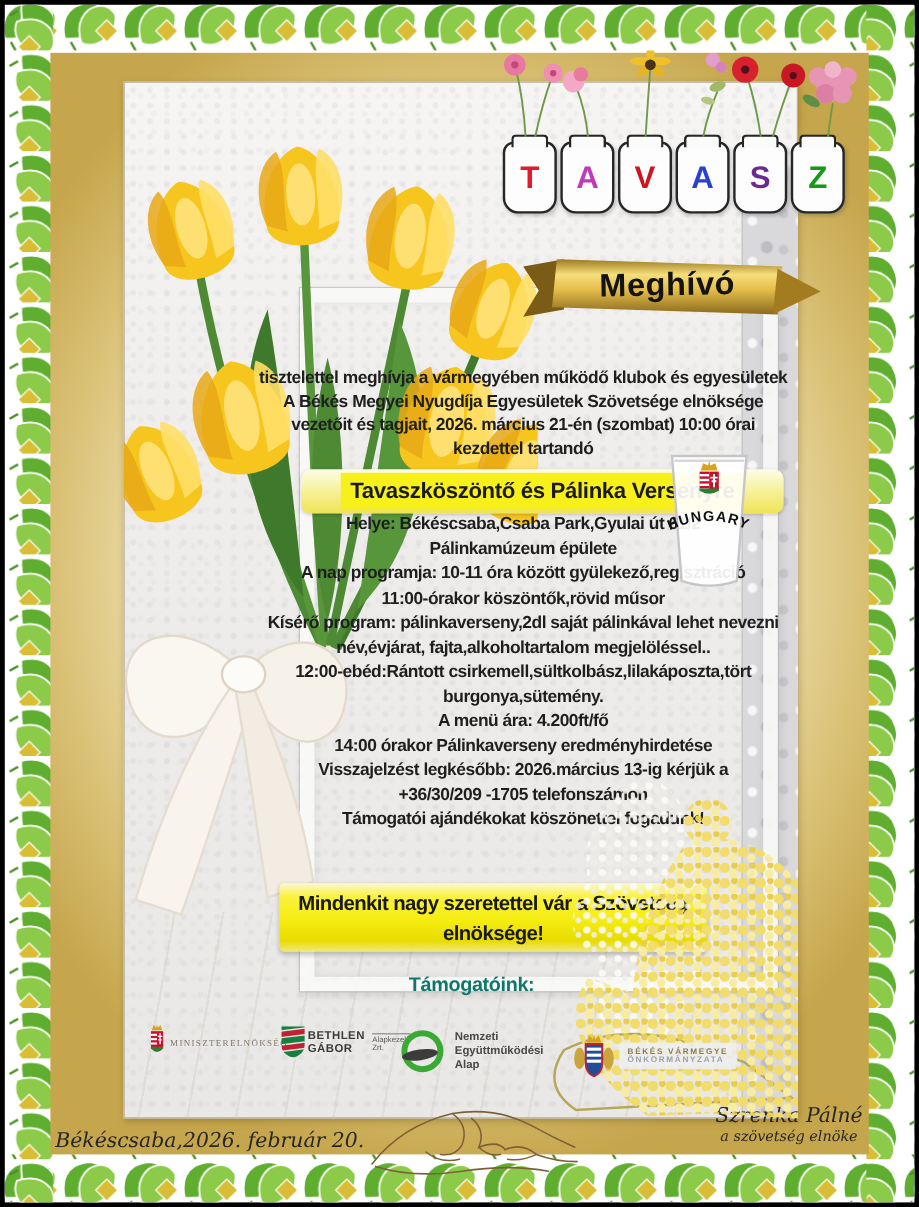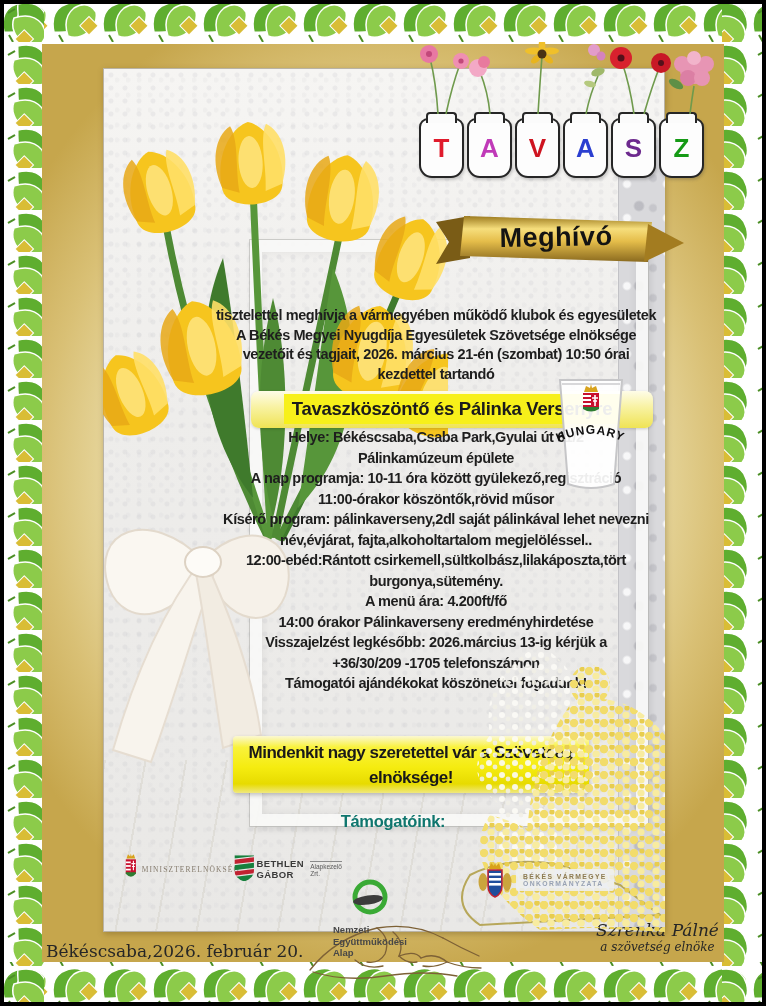--- a/index.html
+++ b/index.html
@@ -62,29 +62,29 @@
     font-size:17px; font-weight:bold; color:#191919; line-height:25px; letter-spacing:-0.5px; }
   .sponsors-heading { position:absolute; left:283px; top:812px; width:220px; text-align:center;
     font-size:16.5px; font-weight:bold; color:#0f766e; letter-spacing:-0.3px; }
 
   .logo { position:absolute; display:flex; flex-direction:row; align-items:center; z-index:8; }
   .logo-me { left:120px; top:847px; width:120px; }
   .logo-me .lbl { margin-top:3px; font-size:7.5px; letter-spacing:1.1px; color:#857b6d; font-family:"Liberation Serif",serif; }
   .logo-bg { left:232px; top:845px; width:110px; }
   .logo-bg .lbl { margin-top:2px; font-size:9.5px; font-weight:bold; color:#3a3a3a; letter-spacing:0.4px; }
   .logo-bg .sub { font-size:6.5px; color:#5a5a5a; border-top:1px solid #8a8a8a; padding-top:1px; margin-top:1px; }
-  .logo-nea { left:333px; top:878px; flex-direction:column; align-items:center; gap:8px; }
+  .logo-nea { left:333px; top:857px; flex-direction:row; align-items:center; gap:8px; }
   .logo-nea .txt { font-size:9.5px; font-weight:bold; color:#474747; line-height:11.5px; }
   .logo-bv { left:478px; top:862px; flex-direction:row; align-items:center; gap:4px; }
   .logo-bv .txtbox { background:rgba(237,239,244,0.88); padding:4px 7px; border-radius:2px; }
   .logo-bv .l1 { font-size:6.8px; font-weight:bold; letter-spacing:1.4px; color:#8d7b52; }
   .logo-bv .l2 { font-size:6.8px; font-weight:bold; letter-spacing:1.4px; color:#98a2b4; }
 
   .footer-date { position:absolute; left:46px; top:941px; font-family:"DejaVu Serif",serif;
-    font-size:17px; color:#262626; }
+    font-style:italic; font-size:17px; color:#262626; }
   .footer-signer { position:absolute; left:565px; top:920px; width:185px; text-align:center;
     font-family:"DejaVu Serif",serif; font-style:italic; color:#262626; }
   .footer-signer .name { font-size:17px; }
   .footer-signer .role { font-size:12px; }
 </style>
 </head>
 <body>
 
 <div class="page">
   <div class="white-margin"></div>
@@ -252,21 +252,21 @@
       <polygon points="0,12 34,6 34,48 0,54 13,32" fill="#7a5c16"></polygon>
       <polygon points="28,6 216,12 212,52 24,46" fill="url(#gold)"></polygon>
       <polygon points="212,14 248,33 208,52" fill="#a37c20"></polygon>
     </svg>
     <div class="ribbon-label">Meghívó</div>
   </div>
 
   <div class="intro">
     <div>tisztelettel meghívja a vármegyében működő klubok és egyesületek</div>
     <div>A Békés Megyei Nyugdíja Egyesületek Szövetsége elnöksége</div>
-    <div>vezetőit és tagjait, 2026. március 21-én (szombat) 10:50 órai</div>
+    <div>vezetőit és tagjait, 2026. március 21-én (szombat) 10:00 órai</div>
     <div>kezdettel tartandó</div>
   </div>
 
   <div class="hl-outer">
     <div class="hl-inner">Tavaszköszöntő és Pálinka Versenyre</div>
   </div>
 
   <svg class="deco-svg" style="left:552px; top:378px; z-index:8;" width="78" height="118" viewBox="0 0 78 118">
     <path d="M8,2 L70,2 L62,106 Q39,114 16,106 Z" fill="rgba(255,255,255,0.92)" stroke="#c6c6c8" stroke-width="2"></path>
     <line x1="10" y1="6" x2="68" y2="6" stroke="#d8d8da" stroke-width="2"></line>

